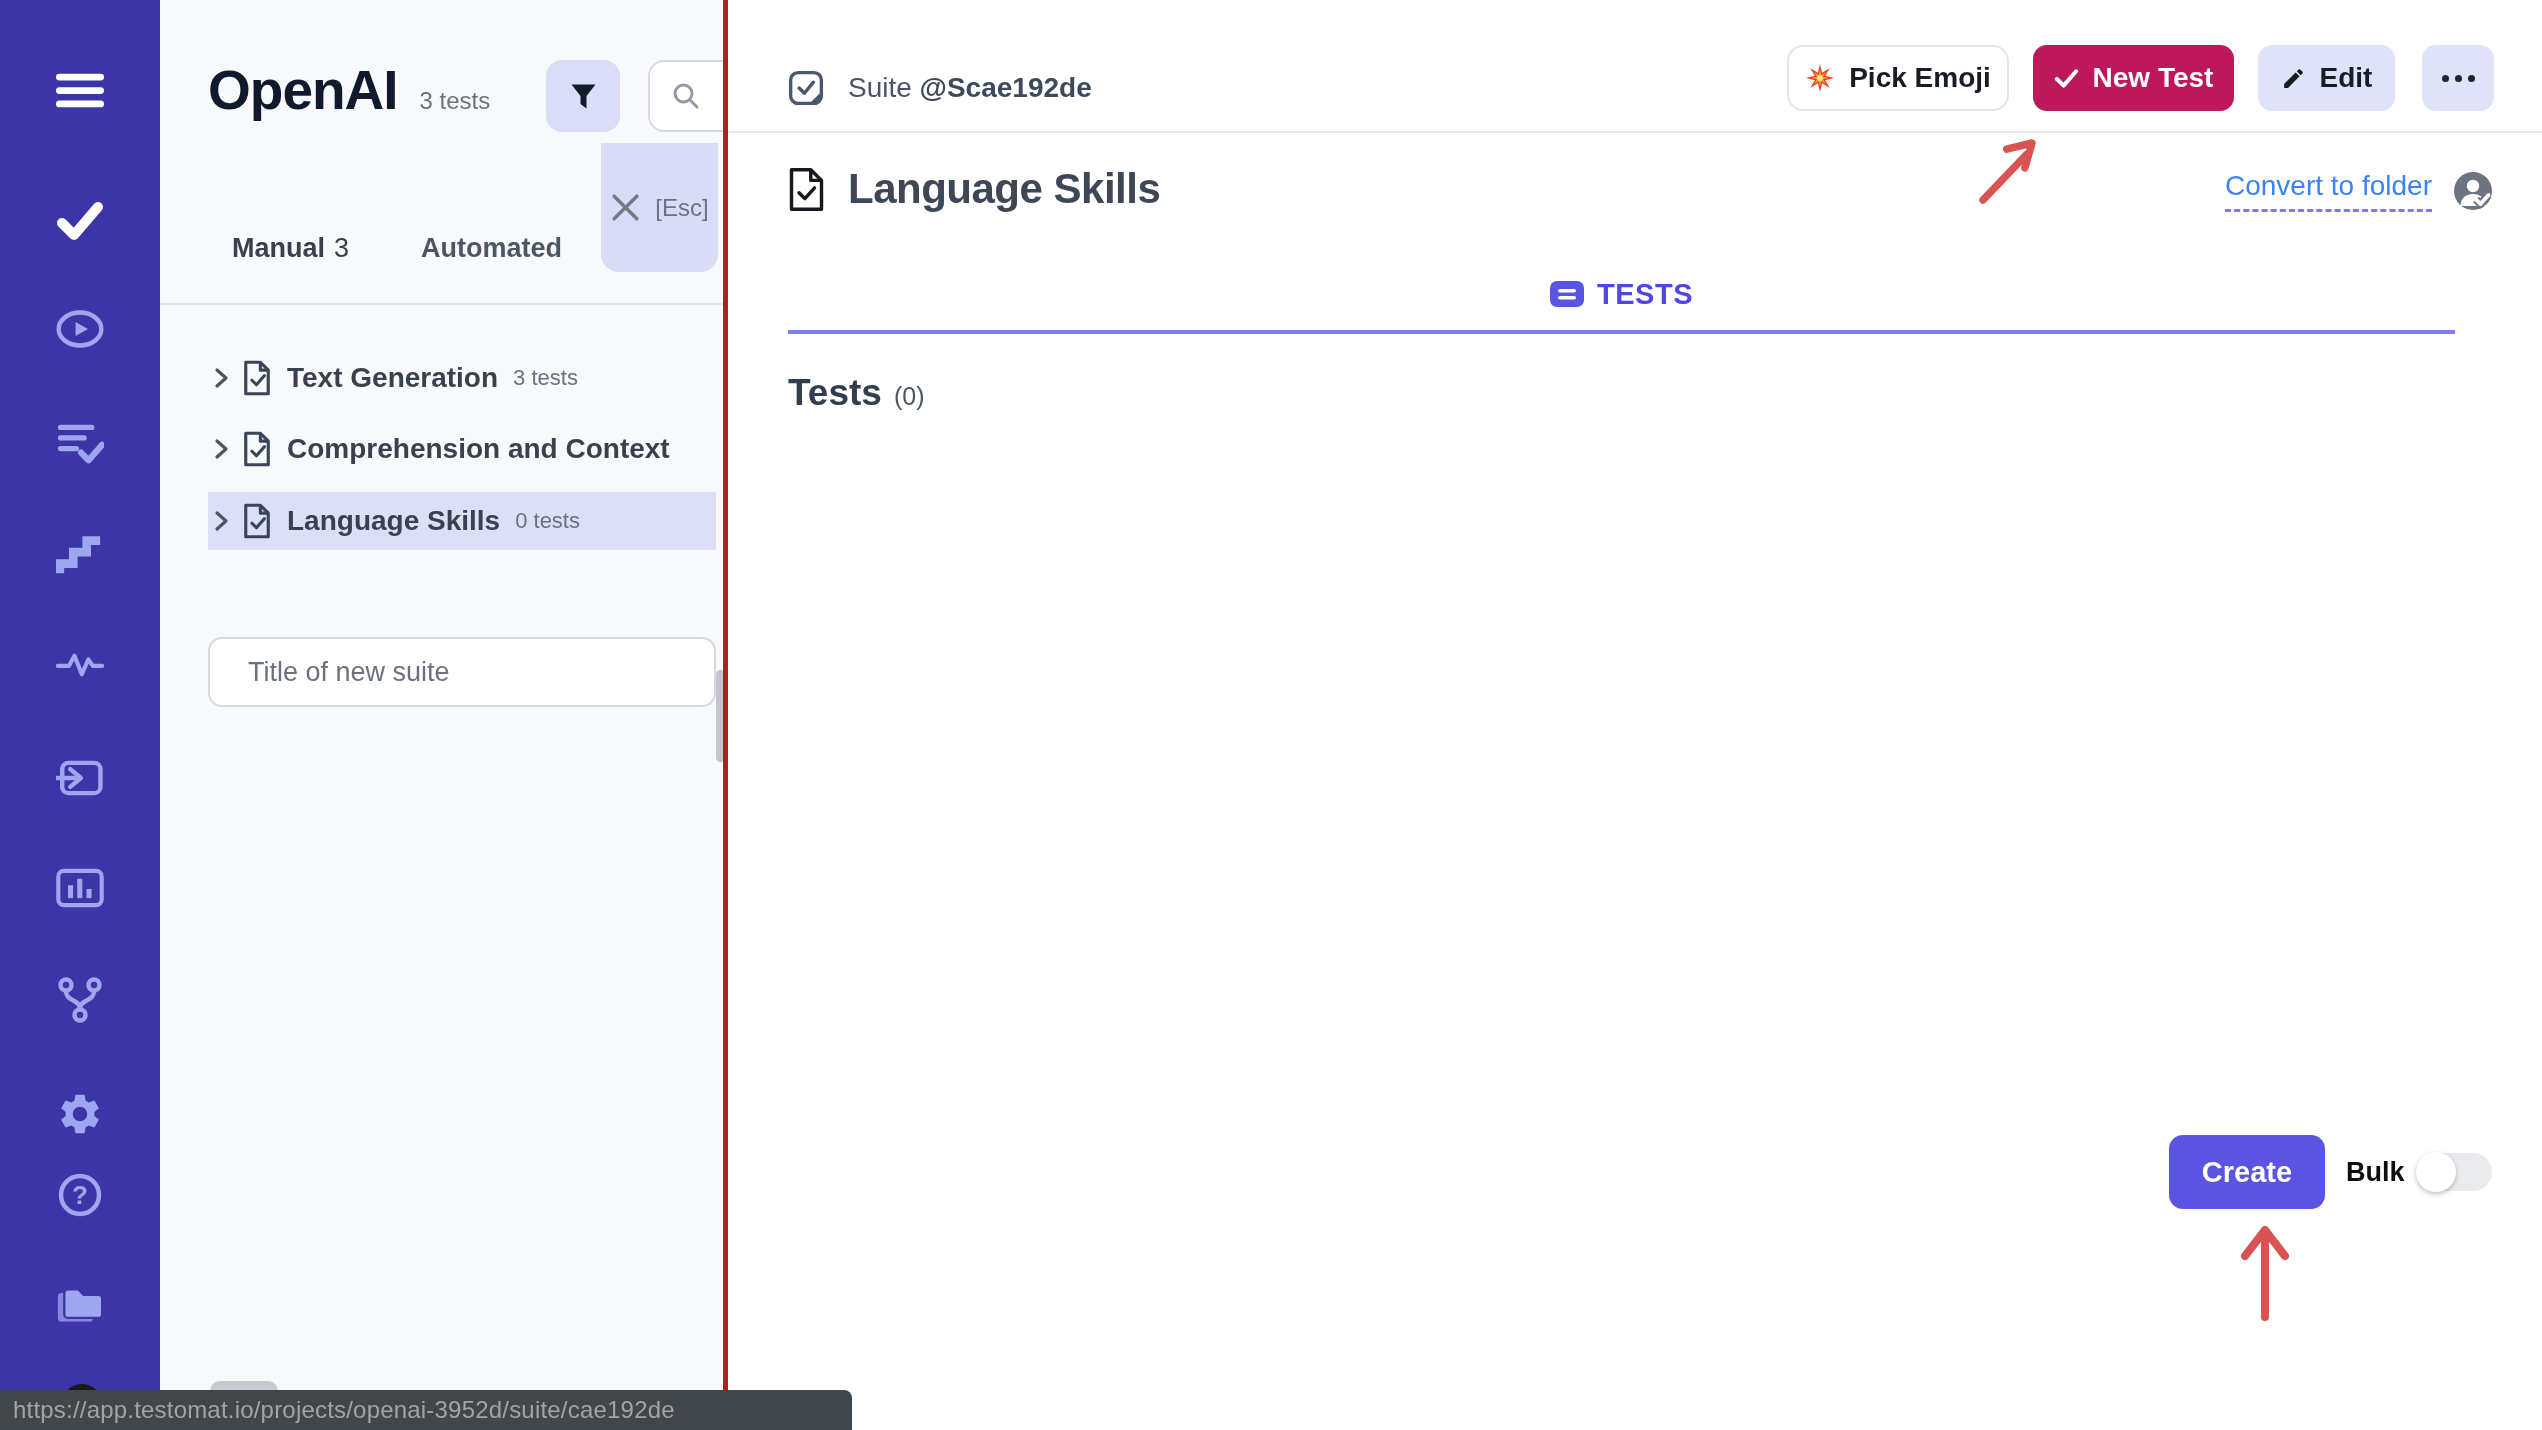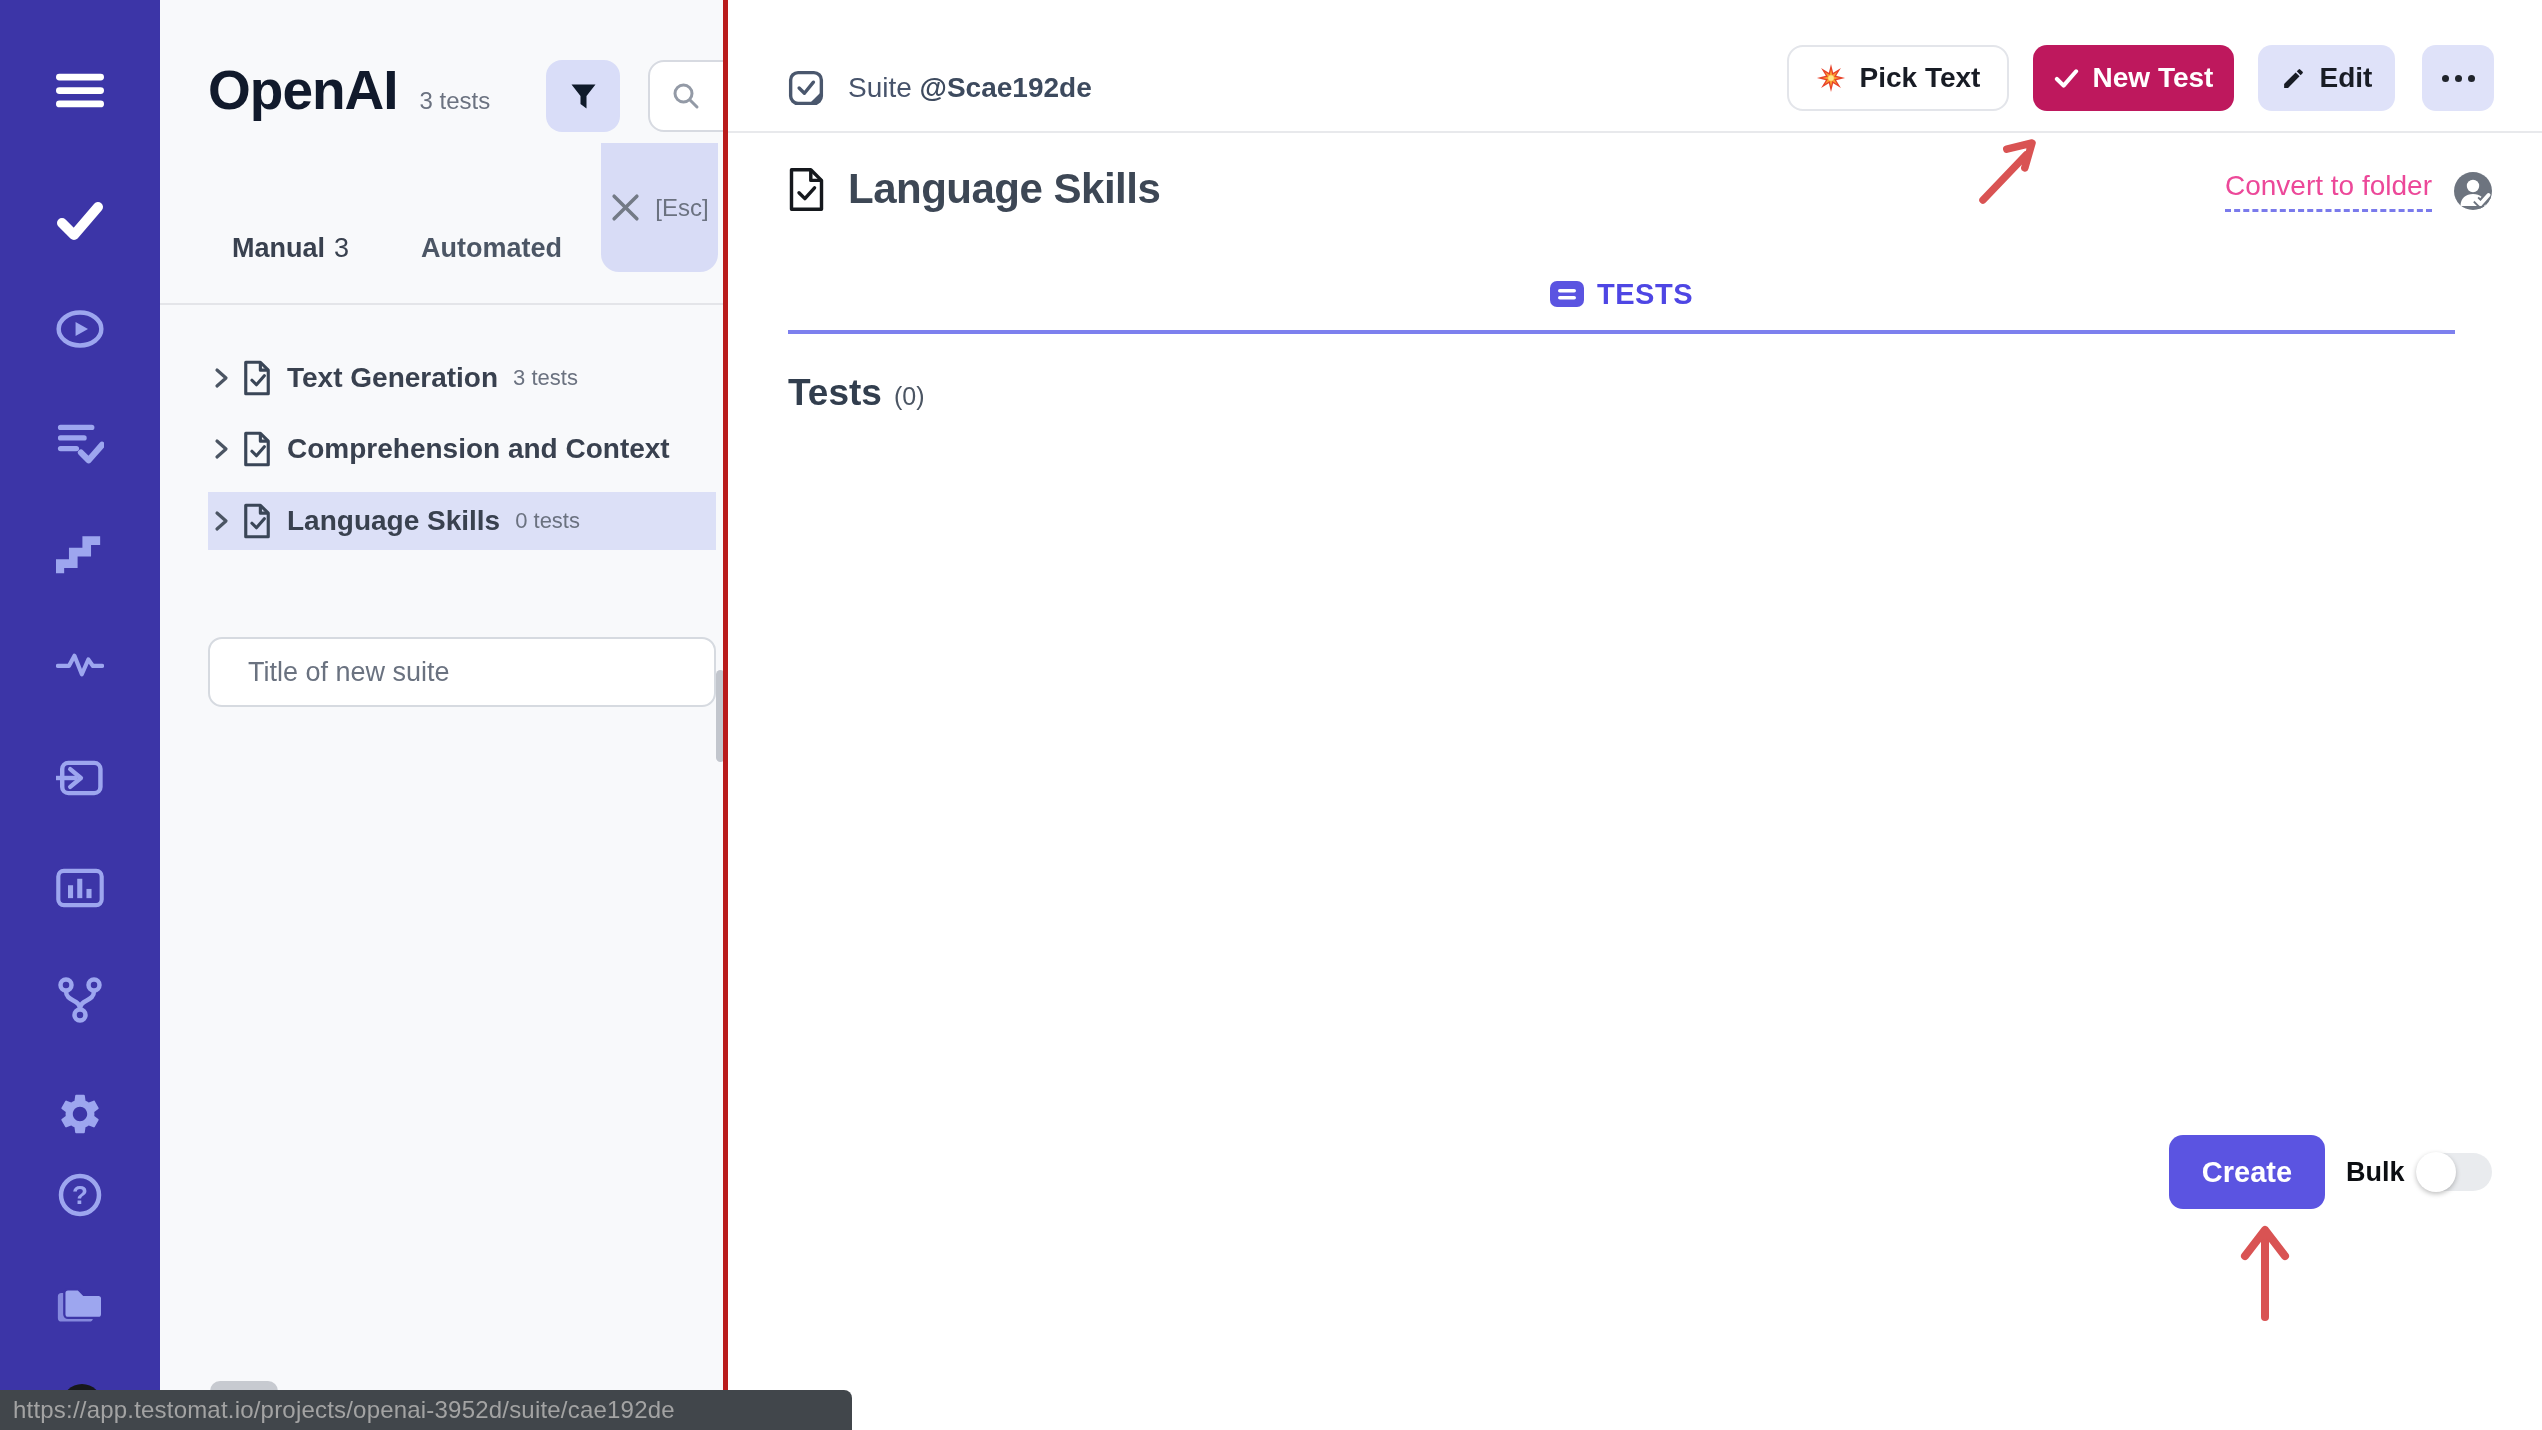--- a/index.html
+++ b/index.html
@@ -84,21 +84,21 @@
   .btn-new-test { left:1305px; width:201px; background:#be185d; color:#ffffff; }
   .btn-edit { left:1530px; width:137px; background:#dfe2f9; color:#181c25; }
   .btn-more { left:1694px; width:72px; background:#dfe2f9; color:#20242c; }
   .dots { display:flex; gap:6px; }
   .dots i { width:7px; height:7px; background:#20242c; border-radius:50%; }
   .header-divider { position:absolute; left:0; top:131px; width:1814px; height:2px; background:#e8e9ec; }
   .page-heading { position:absolute; left:60px; top:165px; display:flex; align-items:center; gap:23px; }
   .page-heading h1 { font-size:42px; font-weight:bold; color:#3d4755; letter-spacing:-0.5px; }
   .convert-row { position:absolute; top:170px; right:50px; display:flex; align-items:center; gap:22px; }
   .convert-link {
-    font-size:28px; color:#ec4899; text-decoration:none;
+    font-size:28px; color:#3b82f6; text-decoration:none;
     border-bottom:3px dashed #7a7aec; padding-bottom:7px; cursor:pointer;
   }
   .tests-tabbar { position:absolute; left:60px; top:278px; width:1667px; display:flex; justify-content:center; }
   .tests-tab { display:flex; align-items:center; gap:13px; cursor:pointer; }
   .tests-tab-label { font-size:29px; font-weight:600; color:#4e46e4; letter-spacing:0.5px; }
   .tab-underline { position:absolute; left:60px; top:330px; width:1667px; height:4px; background:#7d80ee; }
   .tests-heading { position:absolute; left:60px; top:372px; display:flex; align-items:baseline; }
   .tests-heading .t { font-size:37px; font-weight:600; color:#323e4e; }
   .tests-heading .c { margin-left:12px; font-size:25px; color:#4b5563; }
   .add-test-input {
@@ -326,21 +326,21 @@
   </div>
 
   <button class="toolbar-btn btn-pick-emoji">
     <span>
       <svg width="30" height="30" viewBox="0 0 32 32">
           <polygon points="31,16 21.5,18.3 26.6,26.6 18.3,21.5 16,31 13.7,21.5 5.4,26.6 10.5,18.3 1,16 10.5,13.7 5.4,5.4 13.7,10.5 16,1 18.3,10.5 26.6,5.4 21.5,13.7" fill="#e8432a"></polygon>
           <polygon points="25,16 19.3,17.4 22.4,22.4 17.4,19.3 16,25 14.6,19.3 9.6,22.4 12.7,17.4 7,16 12.7,14.6 9.6,9.6 14.6,12.7 16,7 17.4,12.7 22.4,9.6 19.3,14.6" fill="#fba232"></polygon>
           <circle cx="16" cy="16" r="3" fill="#fde68a"></circle>
         </svg>
     </span>
-    <span>Pick Text</span>
+    <span>Pick Emoji</span>
   </button>
 
   <button class="toolbar-btn btn-new-test">
     <span>
       <svg width="25" height="20" viewBox="0 0 26 20" fill="none">
           <polyline points="3,11 10,18 23,3" stroke="#ffffff" stroke-width="4.2" stroke-linecap="round" stroke-linejoin="round"></polyline>
         </svg>
     </span>
     <span>New Test</span>
   </button>

